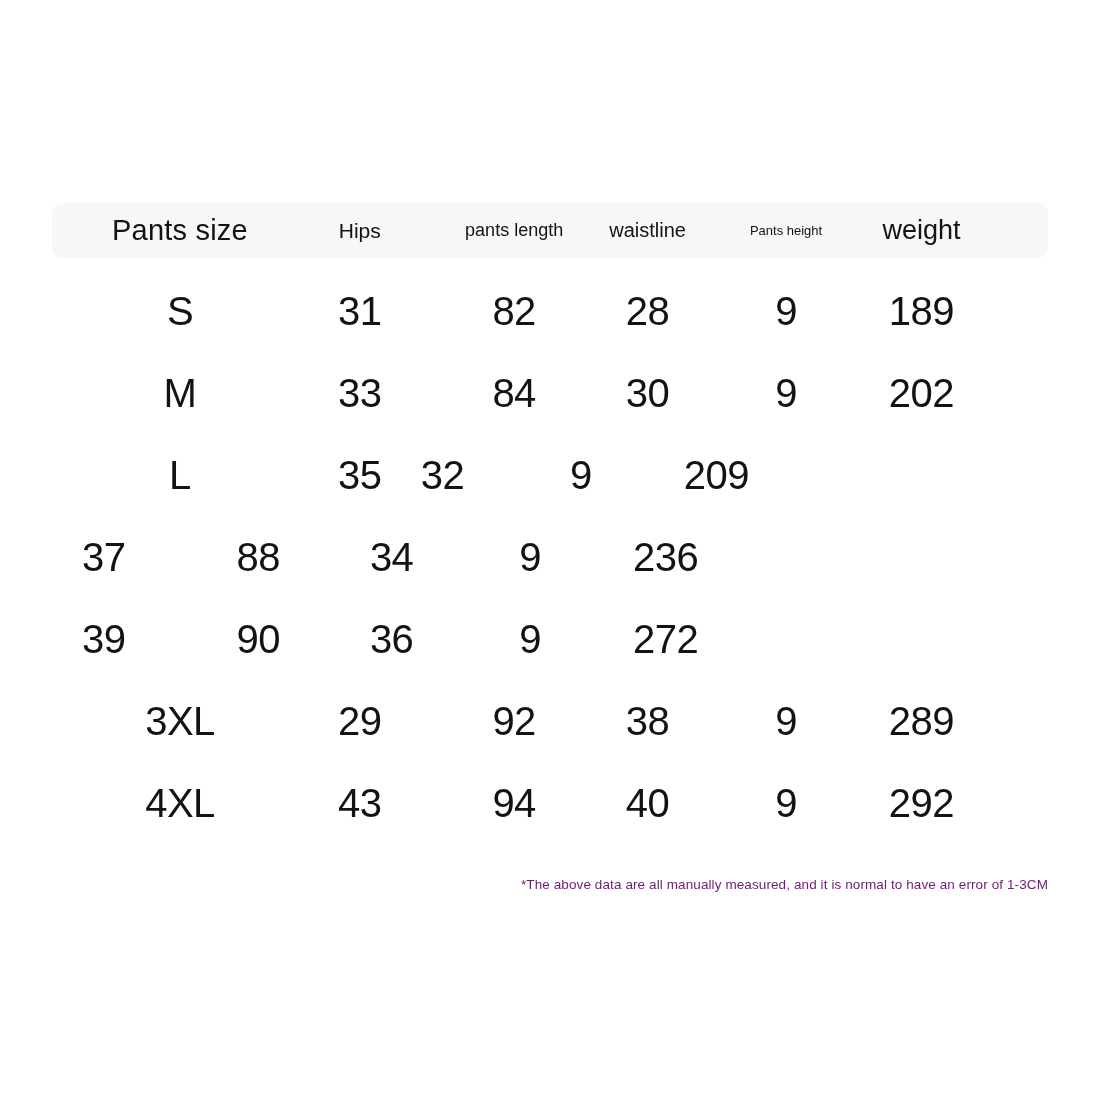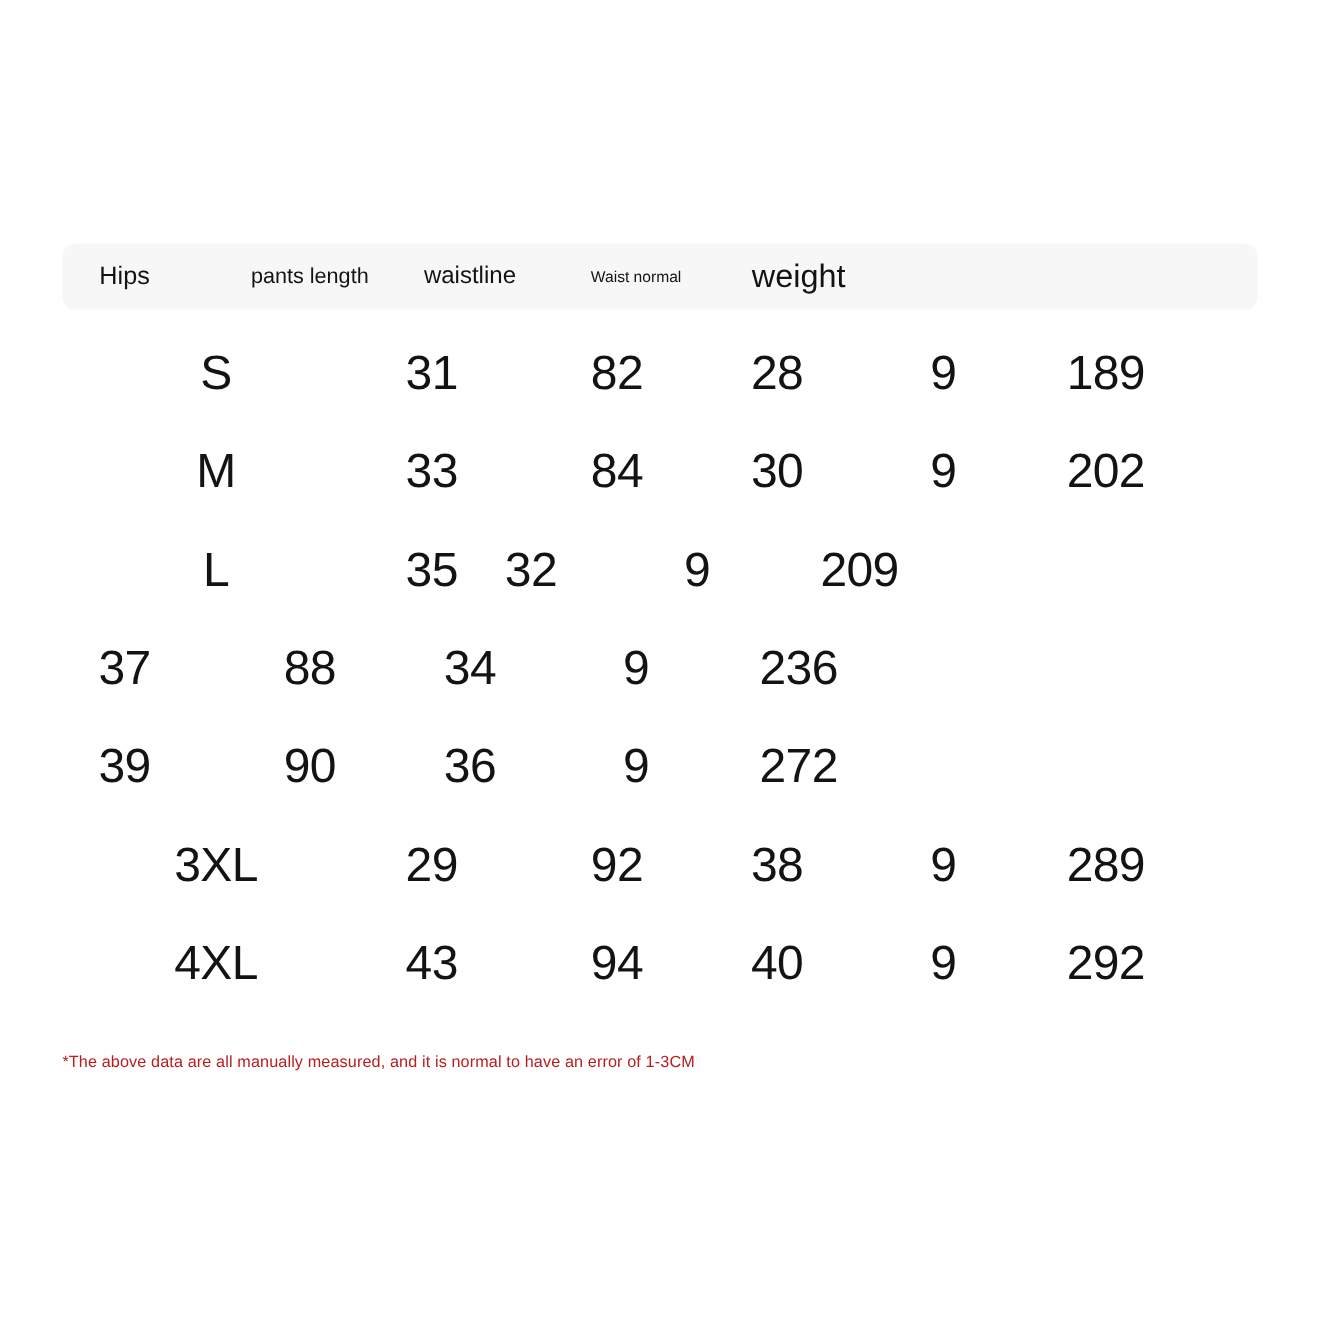--- a/index.html
+++ b/index.html
@@ -48,36 +48,37 @@
     display: flex;
     align-items: center;
     height: 82px;
     font-size: 40px;
     letter-spacing: -0.5px;
   }
   .footnote {
     position: absolute;
     left: 52px; top: 877px;
     width: 996px;
-    text-align: left;
+    text-align: right;
     font-size: 13.5px;
-    color: #b91c1c;
+    color: #701a75;
     letter-spacing: 0.1px;
   }
 </style>
 </head>
 <body>
 
 <div class="sheet">
 
   <div class="header-row">
+    <div class="cell c0 h-c0">Pants size</div>
     <div class="cell c1 h-c1">Hips</div>
     <div class="cell c2 h-c2">pants length</div>
     <div class="cell c3 h-c3">waistline</div>
-    <div class="cell c4 h-c4">Waist normal</div>
+    <div class="cell c4 h-c4">Pants height</div>
     <div class="cell c5 h-c5">weight</div>
   </div>
 
   <div class="body-rows">
 
     <div class="data-row">
       <div class="cell c0">S</div>
       <div class="cell c1">31</div>
       <div class="cell c2">82</div>
       <div class="cell c3">28</div>

